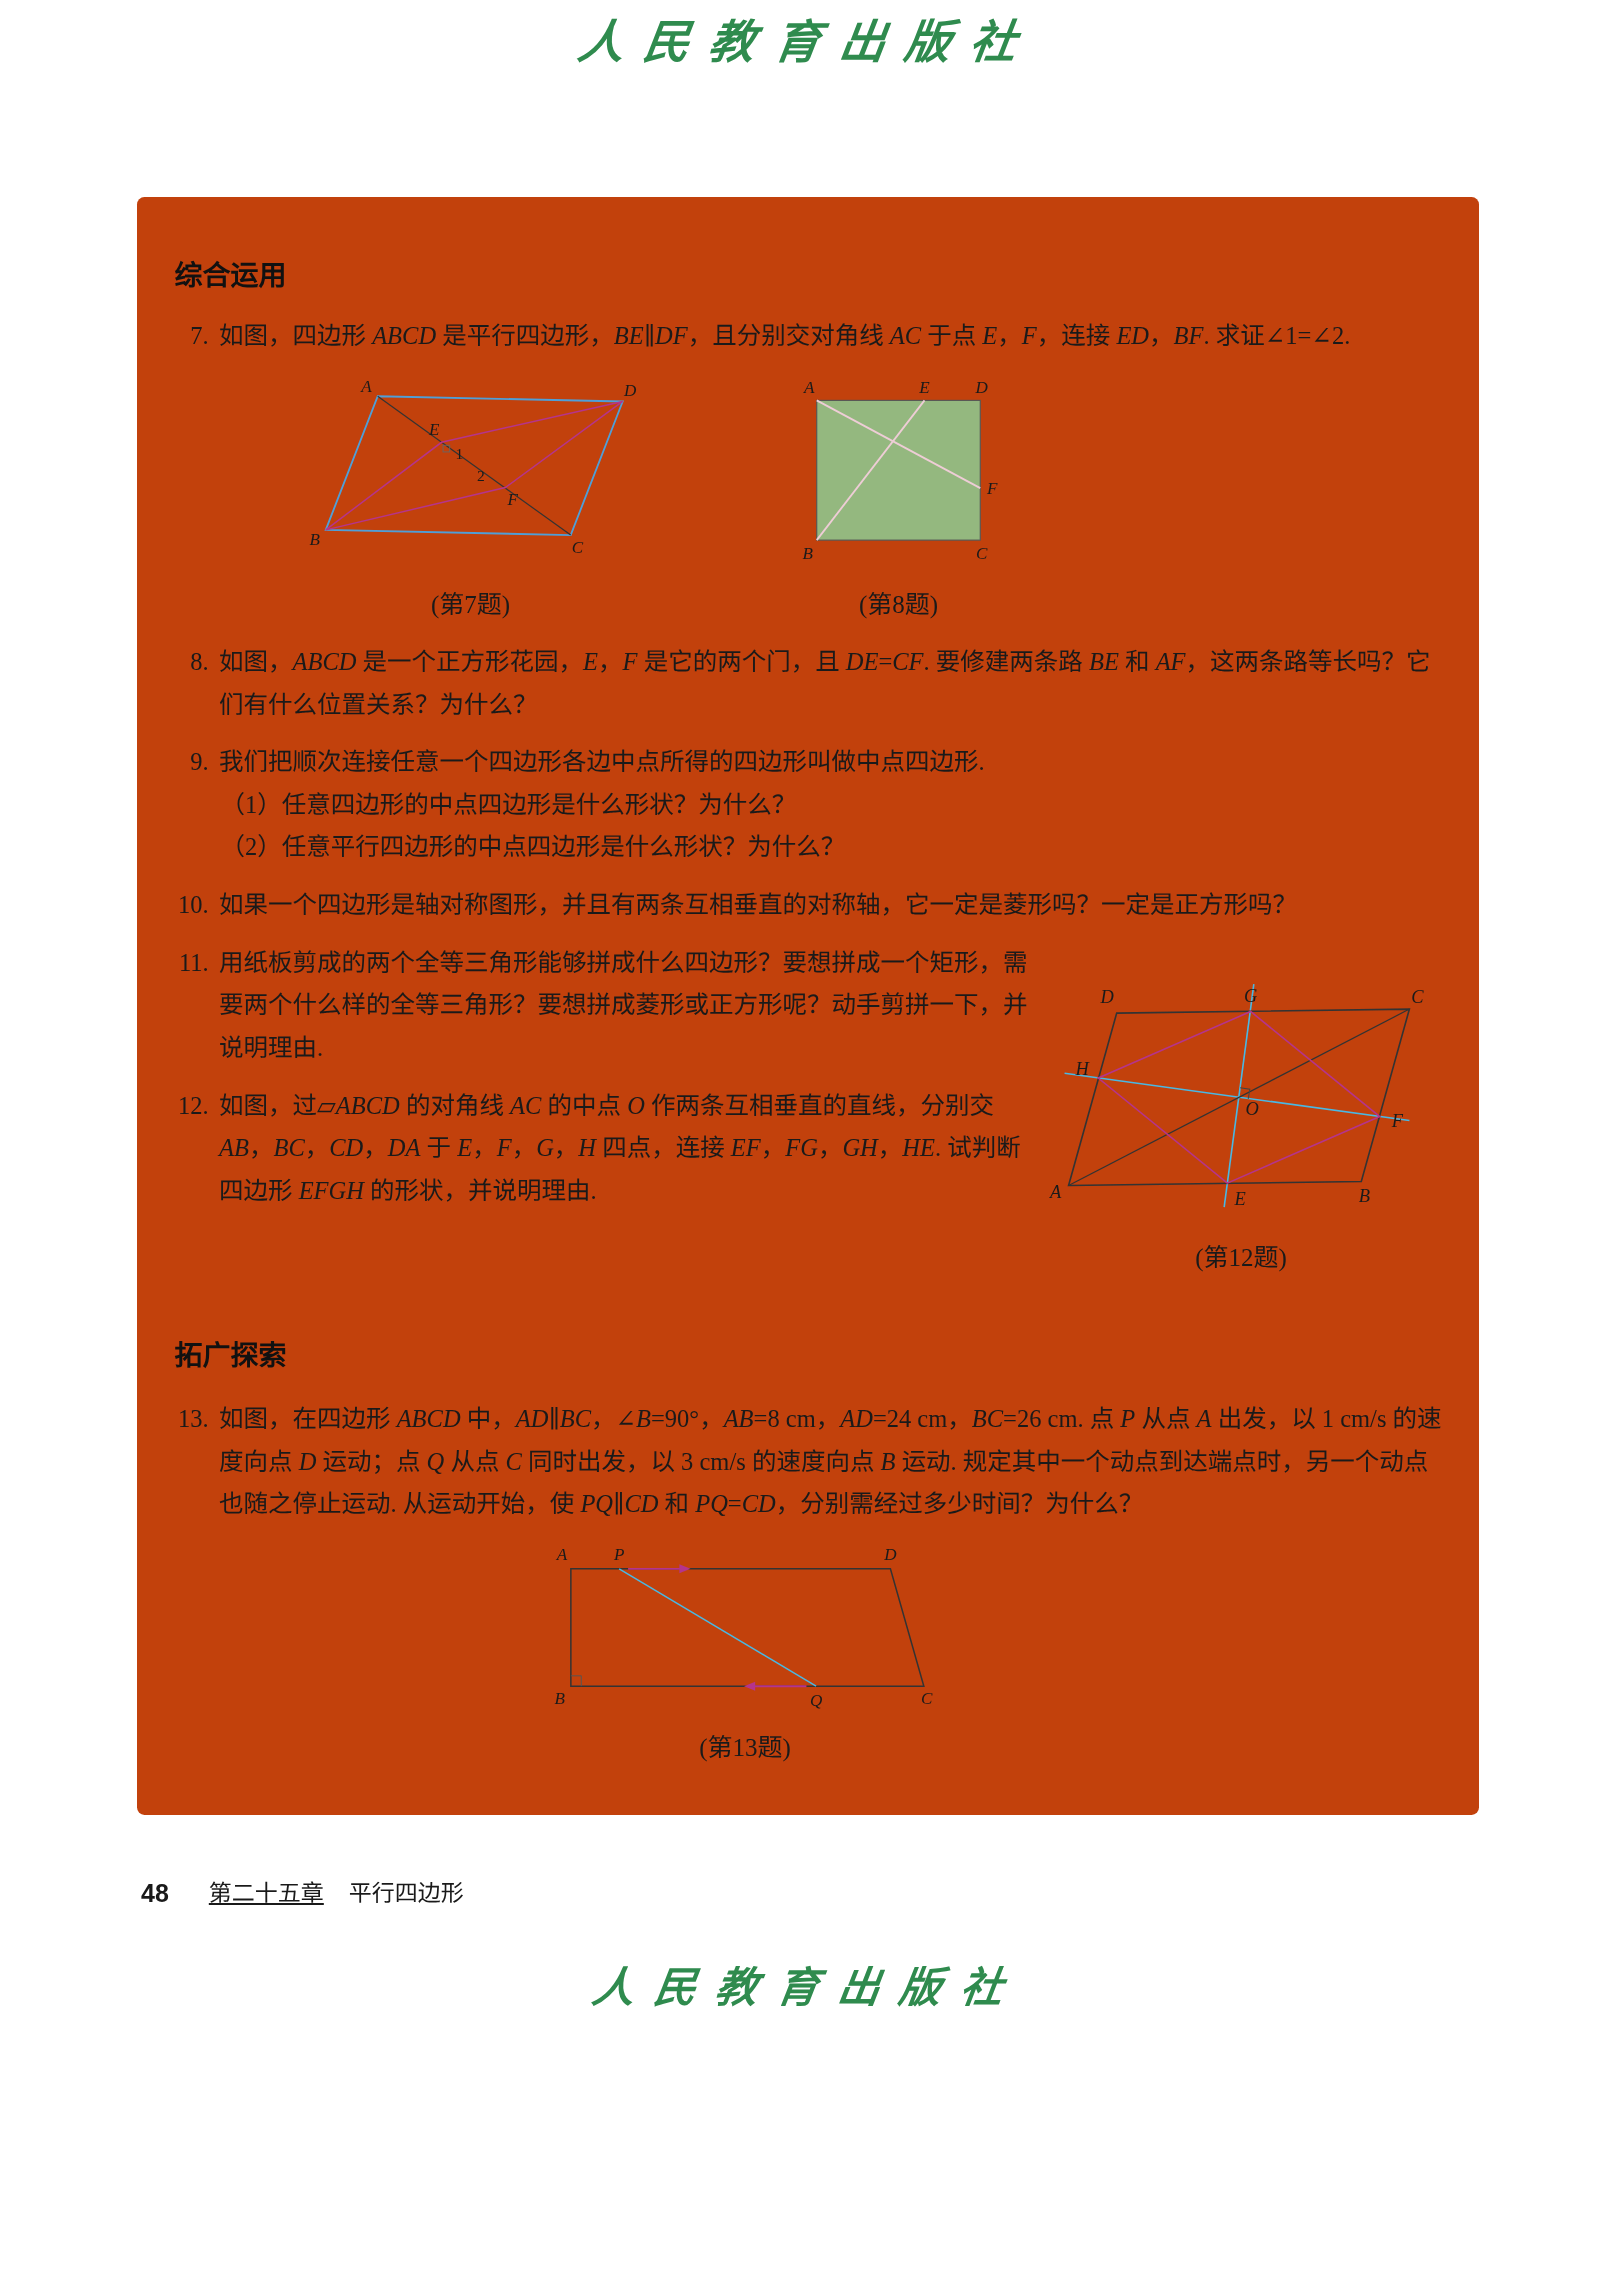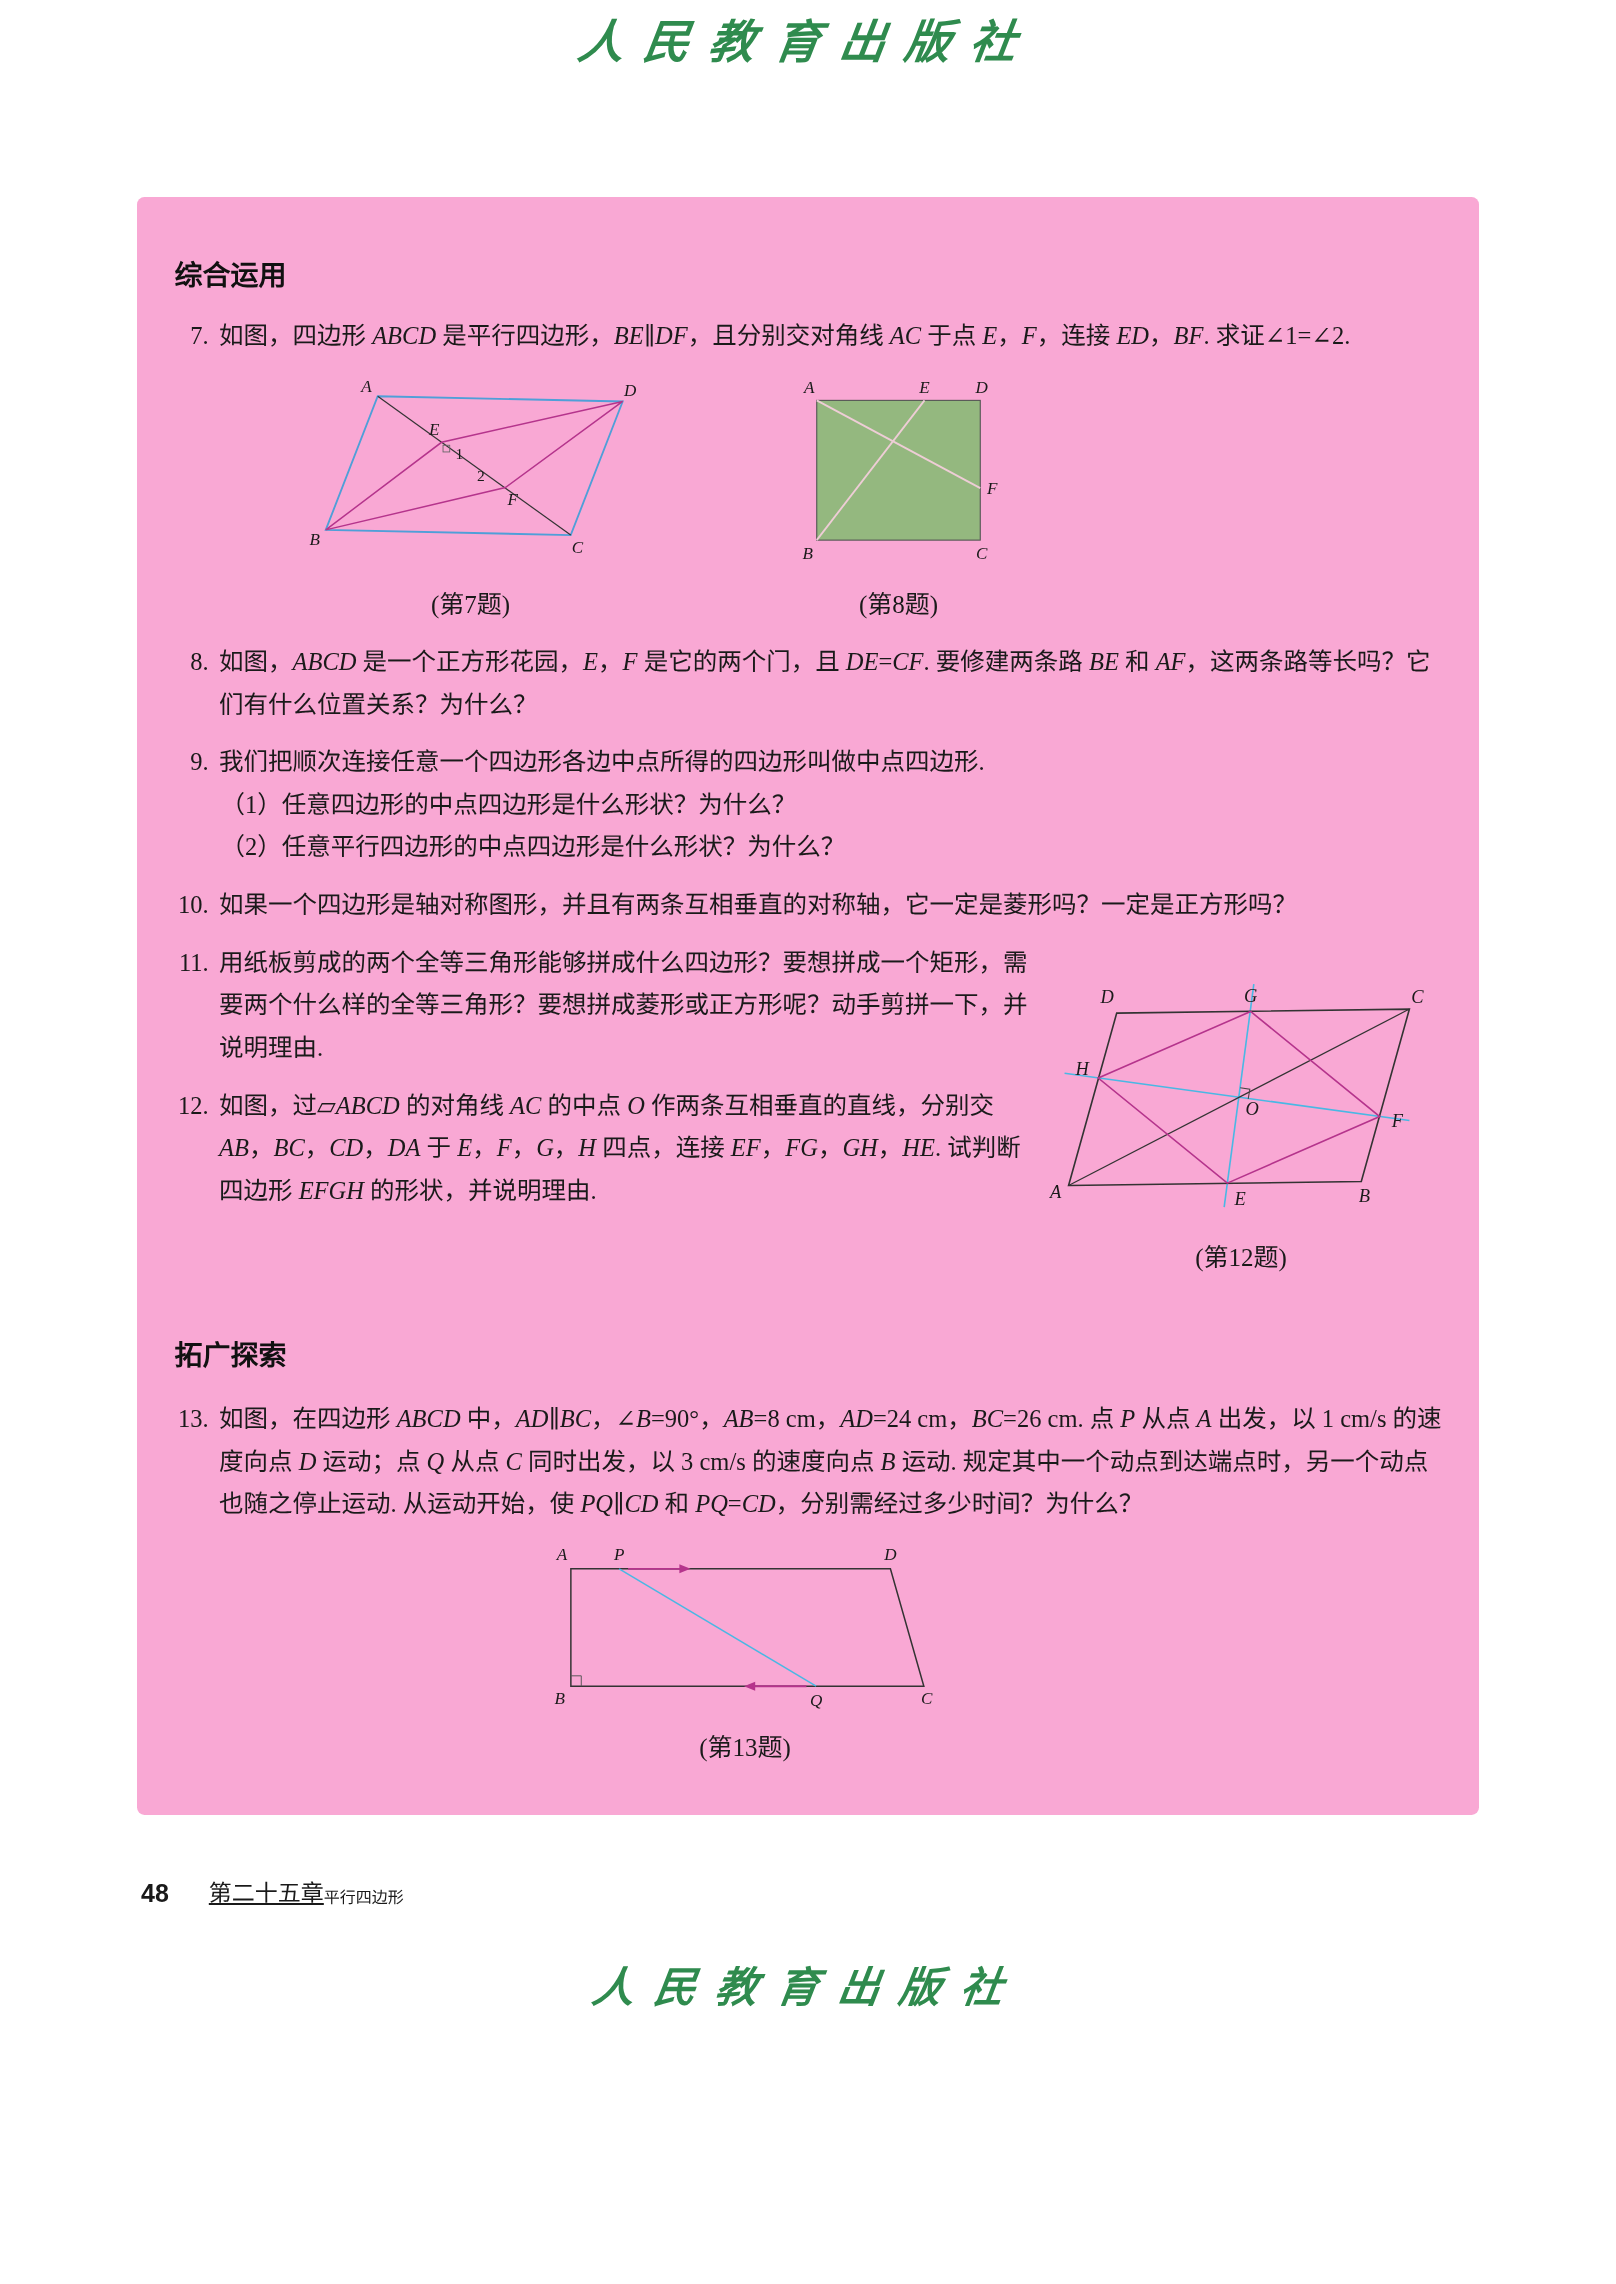--- a/index.html
+++ b/index.html
@@ -10,21 +10,21 @@
   }
   .logo {
     text-align:center; color:#2f8b4e;
     font-family:"DejaVu Serif","Liberation Serif",serif;
     font-style:italic; font-weight:bold; letter-spacing:19.3px;
     transform:skewX(-8deg);
   }
   .logo.top { padding-top:4.5px; font-size:46px; }
   .logo.bottom { font-size:42px; margin-top:45px; }
   .content-box {
-    width:1342px; margin:126px auto 0; background:#f9a8d4;
+    width:1342px; margin:126px auto 0; background:#c2410c;
     border-radius:7.4px; padding:56px 36px 52px 36px;
   }
   .sec-heading {
     font-family:"Liberation Sans","DejaVu Sans",sans-serif;
     font-size:28px; font-weight:bold; color:#111; margin:0 0 22px 1.5px;
   }
   .sec-heading.second { margin-top:60px; margin-bottom:25px; }
   .prob { font-size:24.5px; line-height:1.74; padding-left:46px; margin-bottom:15px; }
   .prob .num { display:inline-block; width:46px; margin-left:-46px; text-align:right; padding-right:10.4px; }
   .prob .sub { margin-left:1.5px; }
@@ -35,21 +35,21 @@
   .two-col { display:flex; align-items:flex-start; }
   .col-text { width:866px; }
   .col-fig { flex:1; padding-top:31px; text-align:center; }
   .fig13-wrap { margin-top:22px; text-align:center; padding-right:126px; }
   .footer {
     margin:59px 0 0 141px; display:flex; align-items:flex-end;
     font-family:"Liberation Sans","DejaVu Sans",sans-serif;
   }
   .footer .pageno { font-size:25px; font-weight:bold; }
   .footer .chapter { font-size:23px; margin-left:40px;text-decoration:underline; }
-  .footer .chapter-title { font-size:16px; }
+  .footer .chapter-title { font-size:23px; margin-left:25px; }
   svg { overflow:visible; }
   svg .lbl {
     font-family:"Liberation Serif","DejaVu Serif",serif;
     font-style:italic; font-size:23px; fill:#1a1a1a;
   }
   svg .plain { font-style:normal; font-size:21px; }
 </style>
 </head>
 <body>
 

